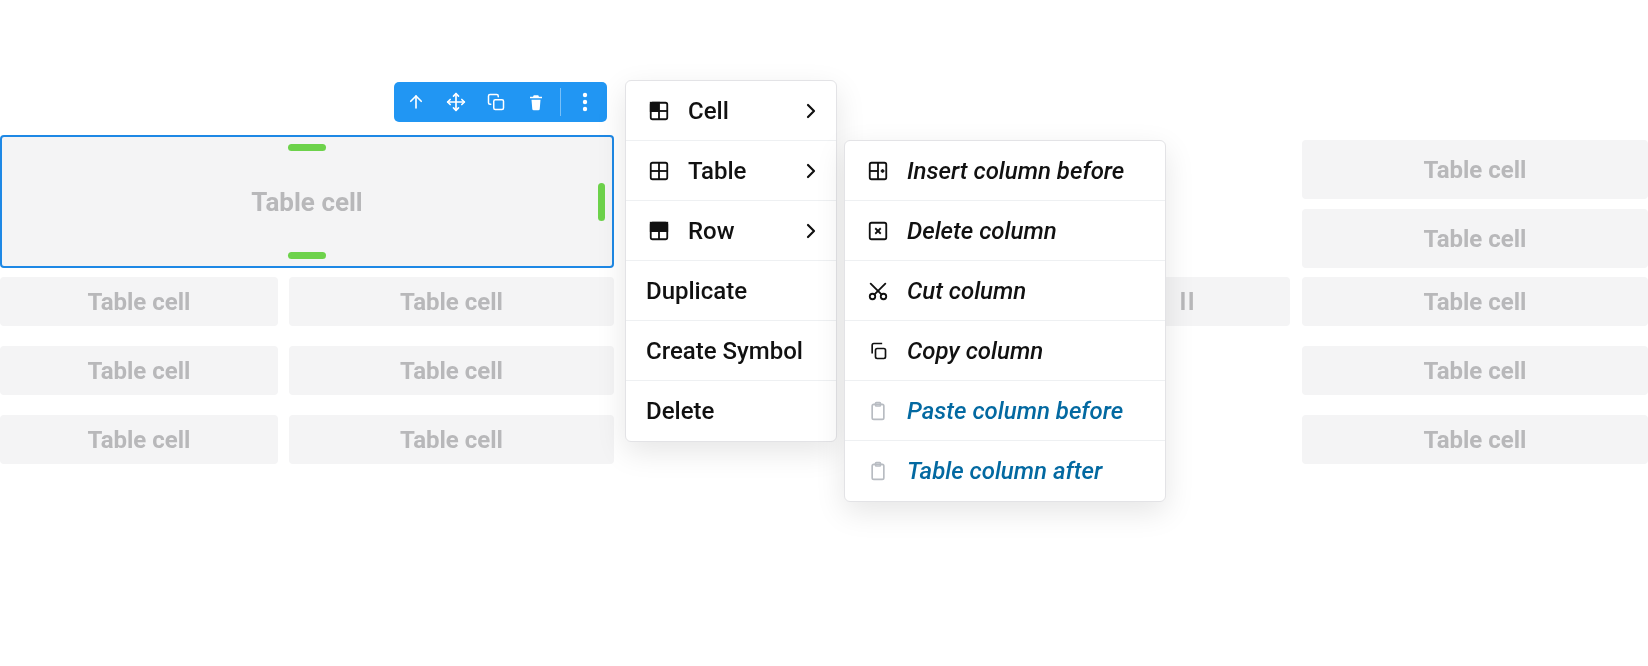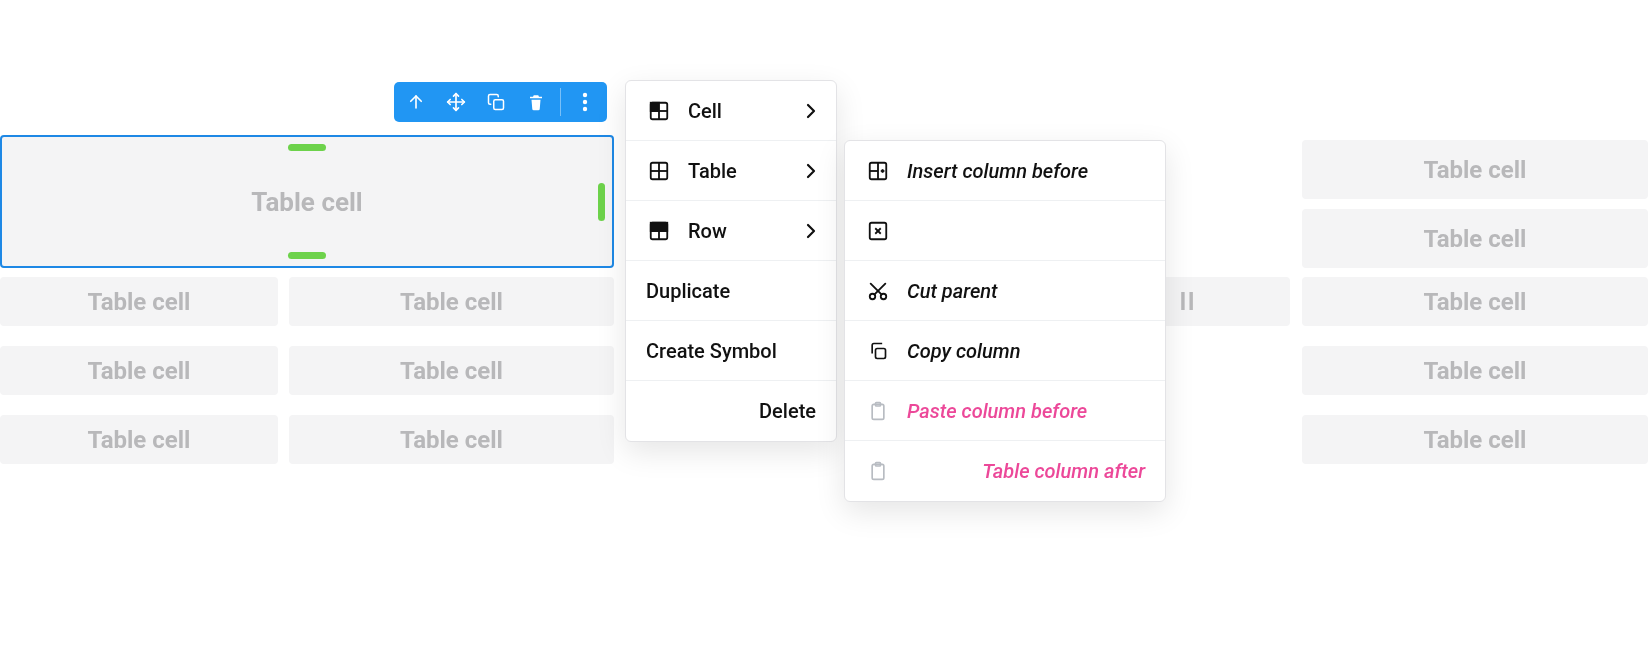--- a/index.html
+++ b/index.html
@@ -66,44 +66,44 @@
   }
 
   
   .menu {
     position: absolute;
     background: #fff;
     border: 1px solid #e3e3e6;
     border-radius: 6px;
     box-shadow: 0 10px 30px rgba(0,0,0,0.10);
     padding: 0;
-    font-size: 20px;
+    font-size: 24px;
     color: #111;
   }
   .menu-item {
     display: flex;
     align-items: center;
     height: 60px;
     padding: 0 20px;
     border-bottom: 1px solid #eef0f2;
   }
-  .menu-item:last-child { border-bottom: none; text-align: right; }
+  .menu-item:last-child { border-bottom: none; }
   .menu-item .mi-icon {
     width: 26px; height: 26px;
     flex-shrink: 0;
     margin-right: 16px;
     display: flex; align-items: center; justify-content: center;
   }
   .menu-item .mi-icon.none { width: 0; margin-right: 0; }
   .menu-item .mi-label { flex: 1; font-weight: 500; }
   .menu-item .mi-chevron {
     margin-left: 18px;
     flex-shrink: 0;
   }
-  .menu-item.disabled .mi-label { color: #ec4899; }
+  .menu-item.disabled .mi-label { color: #0369a1; }
   .menu-item.disabled svg { color: #b8bcc2; }
 
   .menu1 { left: 625px; top: 80px; width: 212px; }
   .menu2 { left: 844px; top: 140px; width: 322px; font-style: italic; }
 
   svg { display: block; }
 </style>
 </head>
 <body>
 
@@ -270,31 +270,32 @@
       <span class="mi-label">Insert column before</span>
     </div>
     <div class="menu-item">
       <span class="mi-icon">
         <svg width="22" height="22" viewBox="0 0 24 24" fill="none" stroke="currentColor" stroke-width="2">
             <rect x="3" y="3" width="18" height="18" rx="2"></rect>
             <line x1="9" y1="9" x2="15" y2="15"></line>
             <line x1="15" y1="9" x2="9" y2="15"></line>
           </svg>
       </span>
+      <span class="mi-label">Delete column</span>
     </div>
     <div class="menu-item">
       <span class="mi-icon">
         <svg width="22" height="22" viewBox="0 0 24 24" fill="none" stroke="currentColor" stroke-width="2" stroke-linecap="round">
             <circle cx="6" cy="18" r="3"></circle>
             <circle cx="18" cy="18" r="3"></circle>
             <line x1="20" y1="4" x2="8.5" y2="15.5"></line>
             <line x1="4" y1="4" x2="15.5" y2="15.5"></line>
           </svg>
       </span>
-      <span class="mi-label">Cut parent</span>
+      <span class="mi-label">Cut column</span>
     </div>
     <div class="menu-item">
       <span class="mi-icon">
         <svg width="20" height="20" viewBox="0 0 24 24" fill="none" stroke="currentColor" stroke-width="2">
             <rect x="9" y="9" width="12" height="12" rx="2"></rect>
             <path d="M5 15V5a2 2 0 0 1 2-2h10"></path>
           </svg>
       </span>
       <span class="mi-label">Copy column</span>
     </div>

